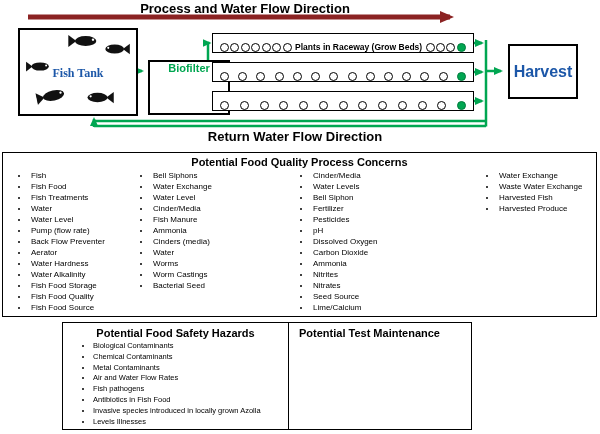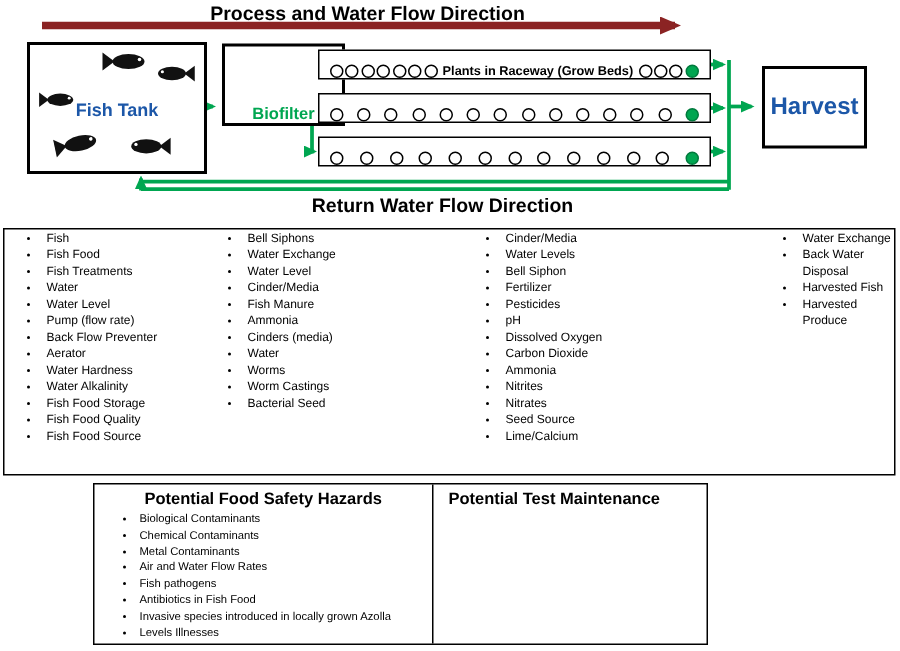--- a/index.html
+++ b/index.html
@@ -6,42 +6,42 @@
   body{
     width:600px;height:434px;position:relative;background:#fff;overflow:hidden;
     font-family:"Liberation Sans", sans-serif;color:#000;
   }
   .layer-svg{position:absolute;left:0;top:0;z-index:1;}
   .box{position:absolute;background:#fff;border:2px solid #000;box-sizing:border-box;z-index:2;}
   .flow-label{position:absolute;font-weight:bold;font-size:13px;text-align:center;z-index:3;white-space:nowrap;}
   #process-label{left:90px;top:1px;width:310px;}
   #return-label{left:150px;top:129px;width:290px;}
   
-  #fish-tank{left:18px;top:28px;width:120px;height:88px;}
+  #fish-tank{left:18px;top:28px;width:120px;height:88px;font-family:Liberation Serif, serif;}
   .fish{position:absolute;}
   .flip{transform:scaleX(-1);}
   .tank-label{position:absolute;left:0;right:0;top:36px;text-align:center;font-weight:bold;
     font-size:12px;color:#1C57A8;}
   
-  #biofilter{left:148px;top:29px;width:82px;height:55px;display:flex;align-items:flex-end;justify-content:center;}
+  #biofilter{left:148px;top:60px;width:82px;height:55px;display:flex;align-items:flex-start;justify-content:center;}
   #biofilter .lbl{color:#00A651;font-weight:bold;font-size:11px;}
   #harvest{left:508px;top:44px;width:70px;height:55px;display:flex;align-items:center;justify-content:center;}
   #harvest .lbl{color:#1C57A8;font-weight:bold;font-size:16px;}
   
   .race-row{position:absolute;left:212px;width:262px;height:20px;background:#fff;border:1.5px solid #000;
     box-sizing:border-box;z-index:2;display:flex;align-items:flex-end;justify-content:space-between;padding:0 7px;}
   #race-row-0{top:33px;} #race-row-1{top:62px;} #race-row-2{top:91px;}
   .dot{width:7px;height:7px;border:1px solid #000;border-radius:50%;background:#fff;flex:0 0 auto;}
   .dot.green{background:#00A651;border-color:#007A3D;}
   .raceway-label{font-size:8.5px;font-weight:bold;white-space:nowrap;padding:0 2px;}
   
   #quality-box{position:absolute;left:2px;top:152px;width:595px;height:165px;border:1.5px solid #000;
     box-sizing:border-box;background:#fff;z-index:2;}
   .qc-title{text-align:center;font-size:11px;font-weight:bold;margin:3px 0 2px;}
-  .qc-cols{display:flex;gap:12px;}
+  .qc-cols{display:flex;}
   ul.blist{margin:0;padding-left:16px;font-size:8px;line-height:11px;list-style:disc outside;}
   ul.blist li{padding-left:2px;}
   .qc-col1{width:118px;box-sizing:border-box;padding-left:10px;}
   .qc-col2{width:160px;box-sizing:border-box;padding-left:14px;}
   .qc-col3{width:186px;box-sizing:border-box;padding-left:14px;}
   .qc-col4{flex:1;box-sizing:border-box;padding-left:14px;}
   
   #bottom-outer{position:absolute;left:62px;top:322px;width:410px;height:108px;border:1.5px solid #000;
     box-sizing:border-box;display:flex;background:#fff;z-index:2;}
   #hazards{width:226px;border-right:1.5px solid #000;box-sizing:border-box;}
@@ -183,20 +183,21 @@
     <span class="dot"></span>
     <span class="dot"></span>
     <span class="dot green"></span>
   </div>
 
 <div id="harvest" class="box">
   <span class="lbl">Harvest</span>
 </div>
 
 <div id="quality-box">
+  <div class="qc-title">Potential Food Quality Process Concerns</div>
   <div class="qc-cols">
     <div class="qc-col1">
       <ul class="blist">
           <li>Fish</li>
           <li>Fish Food</li>
           <li>Fish Treatments</li>
           <li>Water</li>
           <li>Water Level</li>
           <li>Pump (flow rate)</li>
           <li>Back Flow Preventer</li>
@@ -236,21 +237,21 @@
           <li>Ammonia</li>
           <li>Nitrites</li>
           <li>Nitrates</li>
           <li>Seed Source</li>
           <li>Lime/Calcium</li>
         </ul>
     </div>
     <div class="qc-col4">
       <ul class="blist">
           <li>Water Exchange</li>
-          <li>Back Water Disposal</li>
+          <li>Waste Water Exchange</li>
           <li>Harvested Fish</li>
           <li>Harvested Produce</li>
         </ul>
     </div>
   </div>
 </div>
 
 <div id="bottom-outer">
   <div id="hazards">
     <div class="hz-title">Potential Food Safety Hazards</div>

